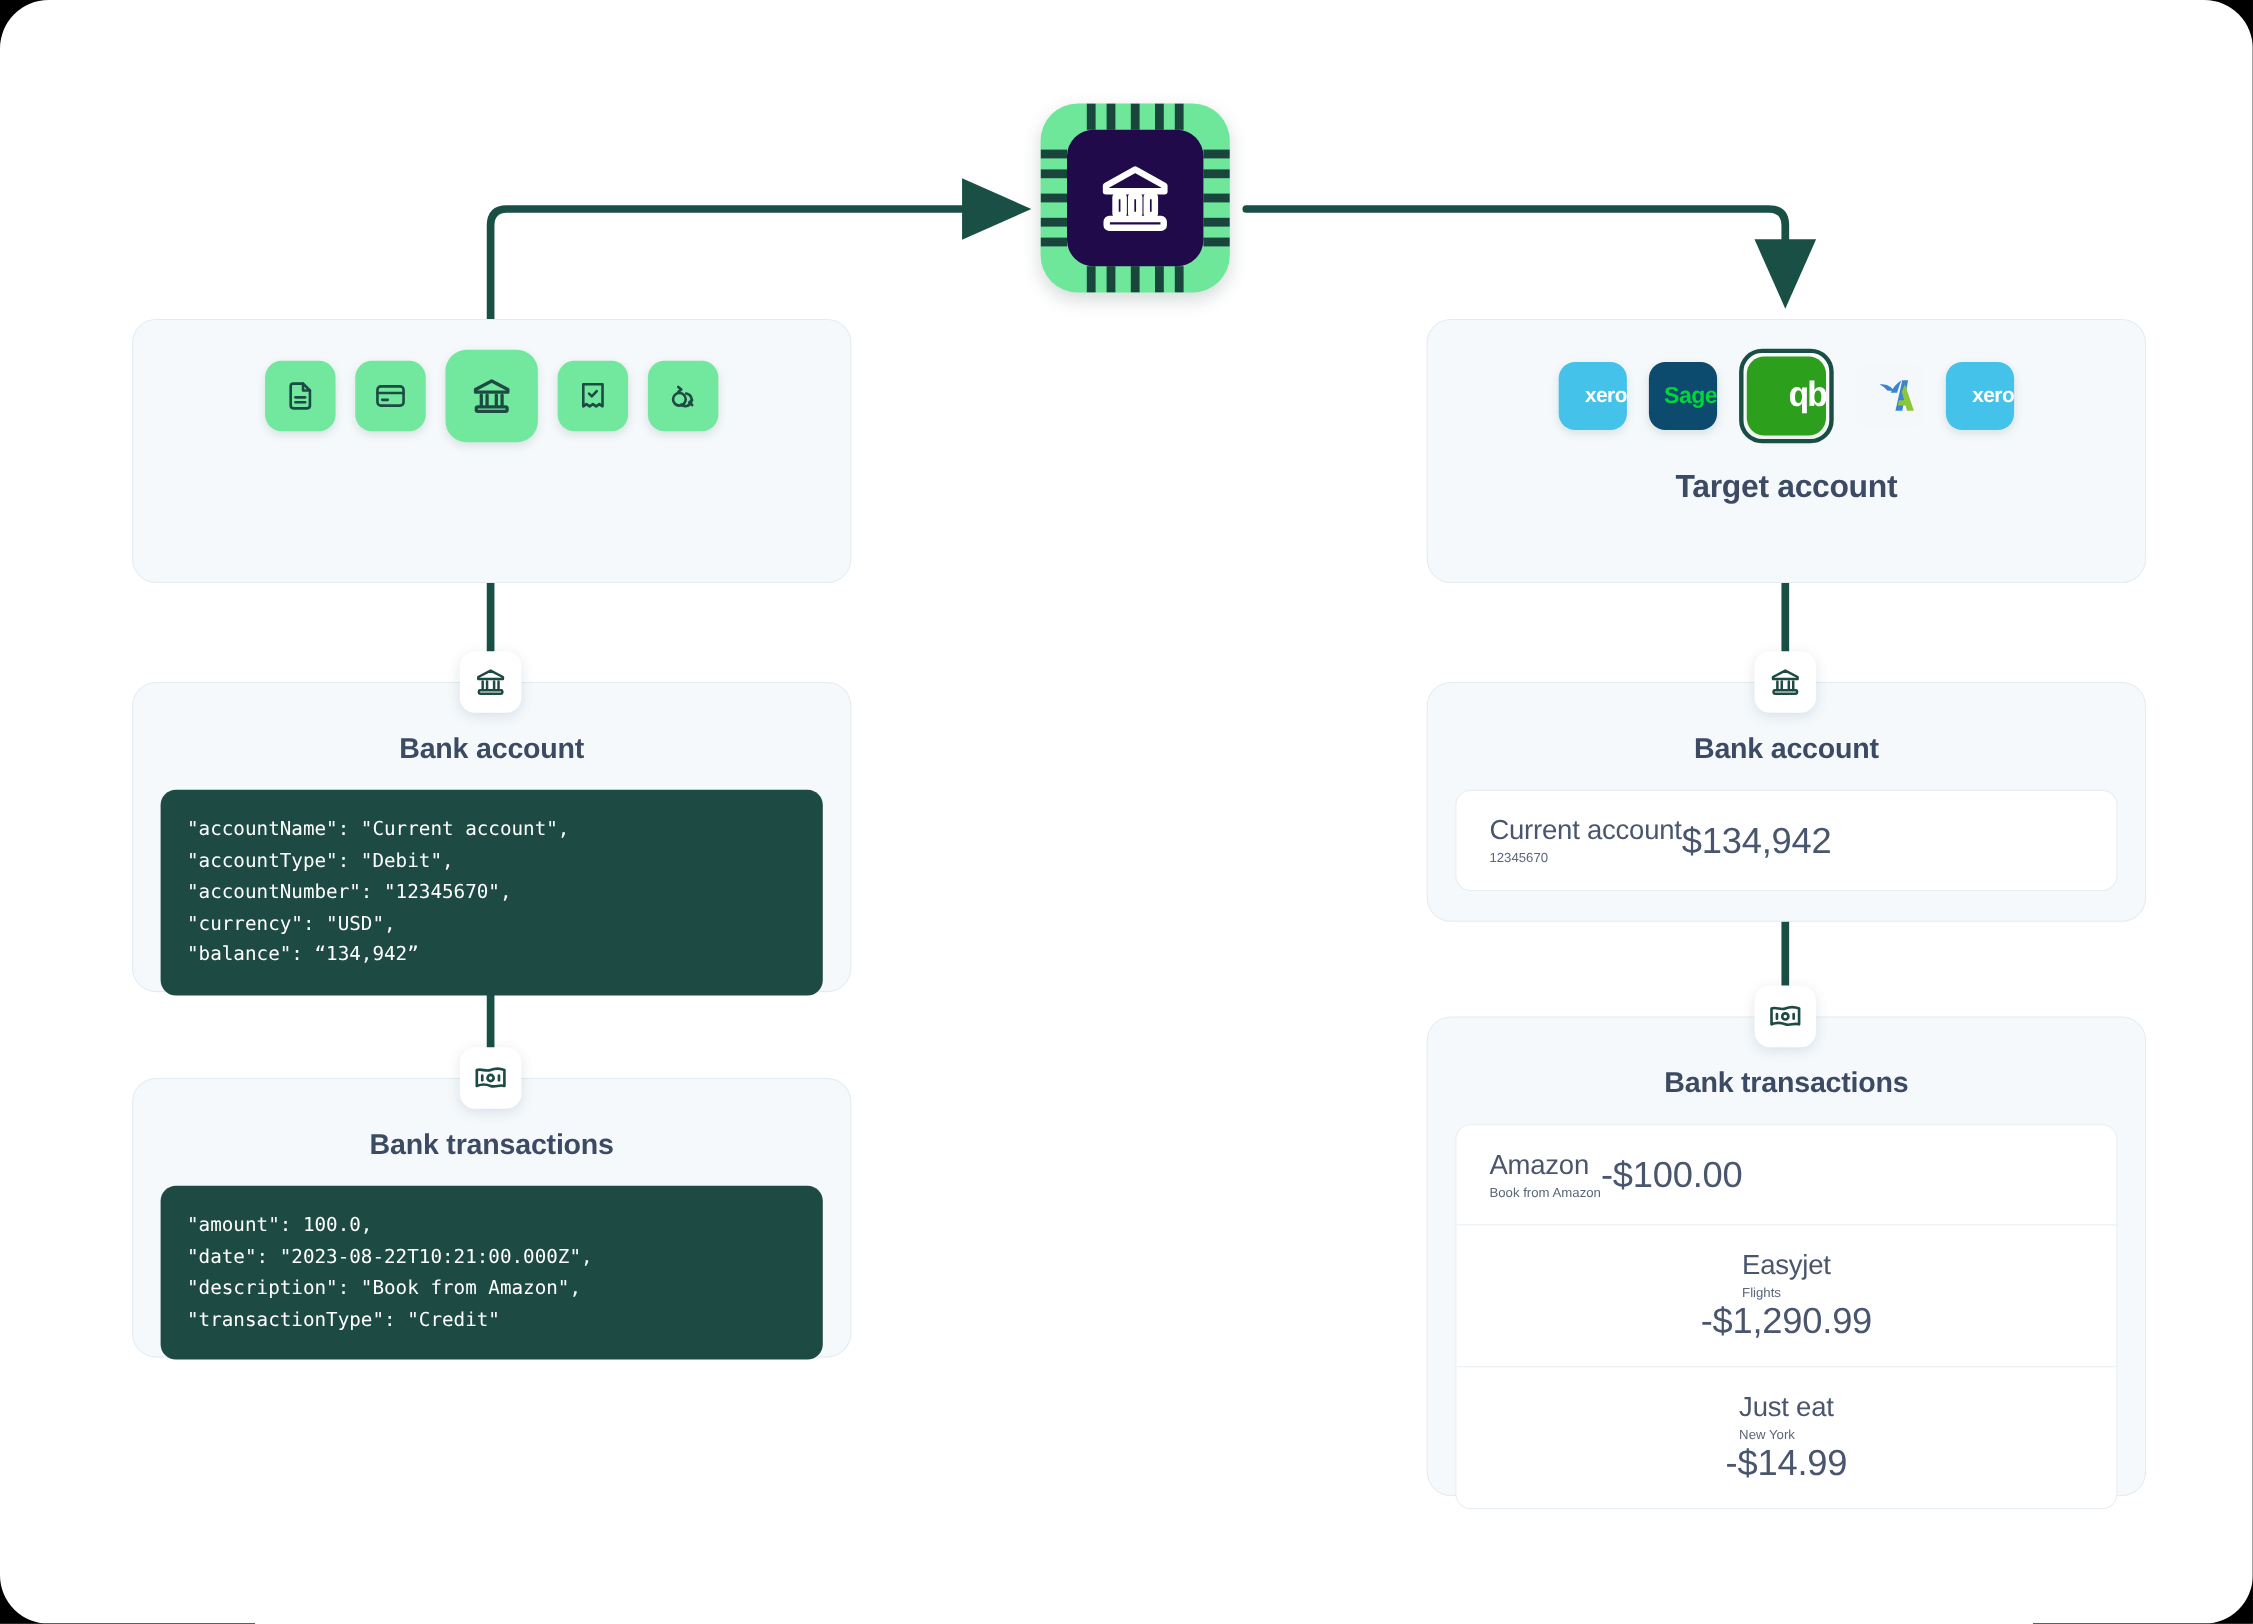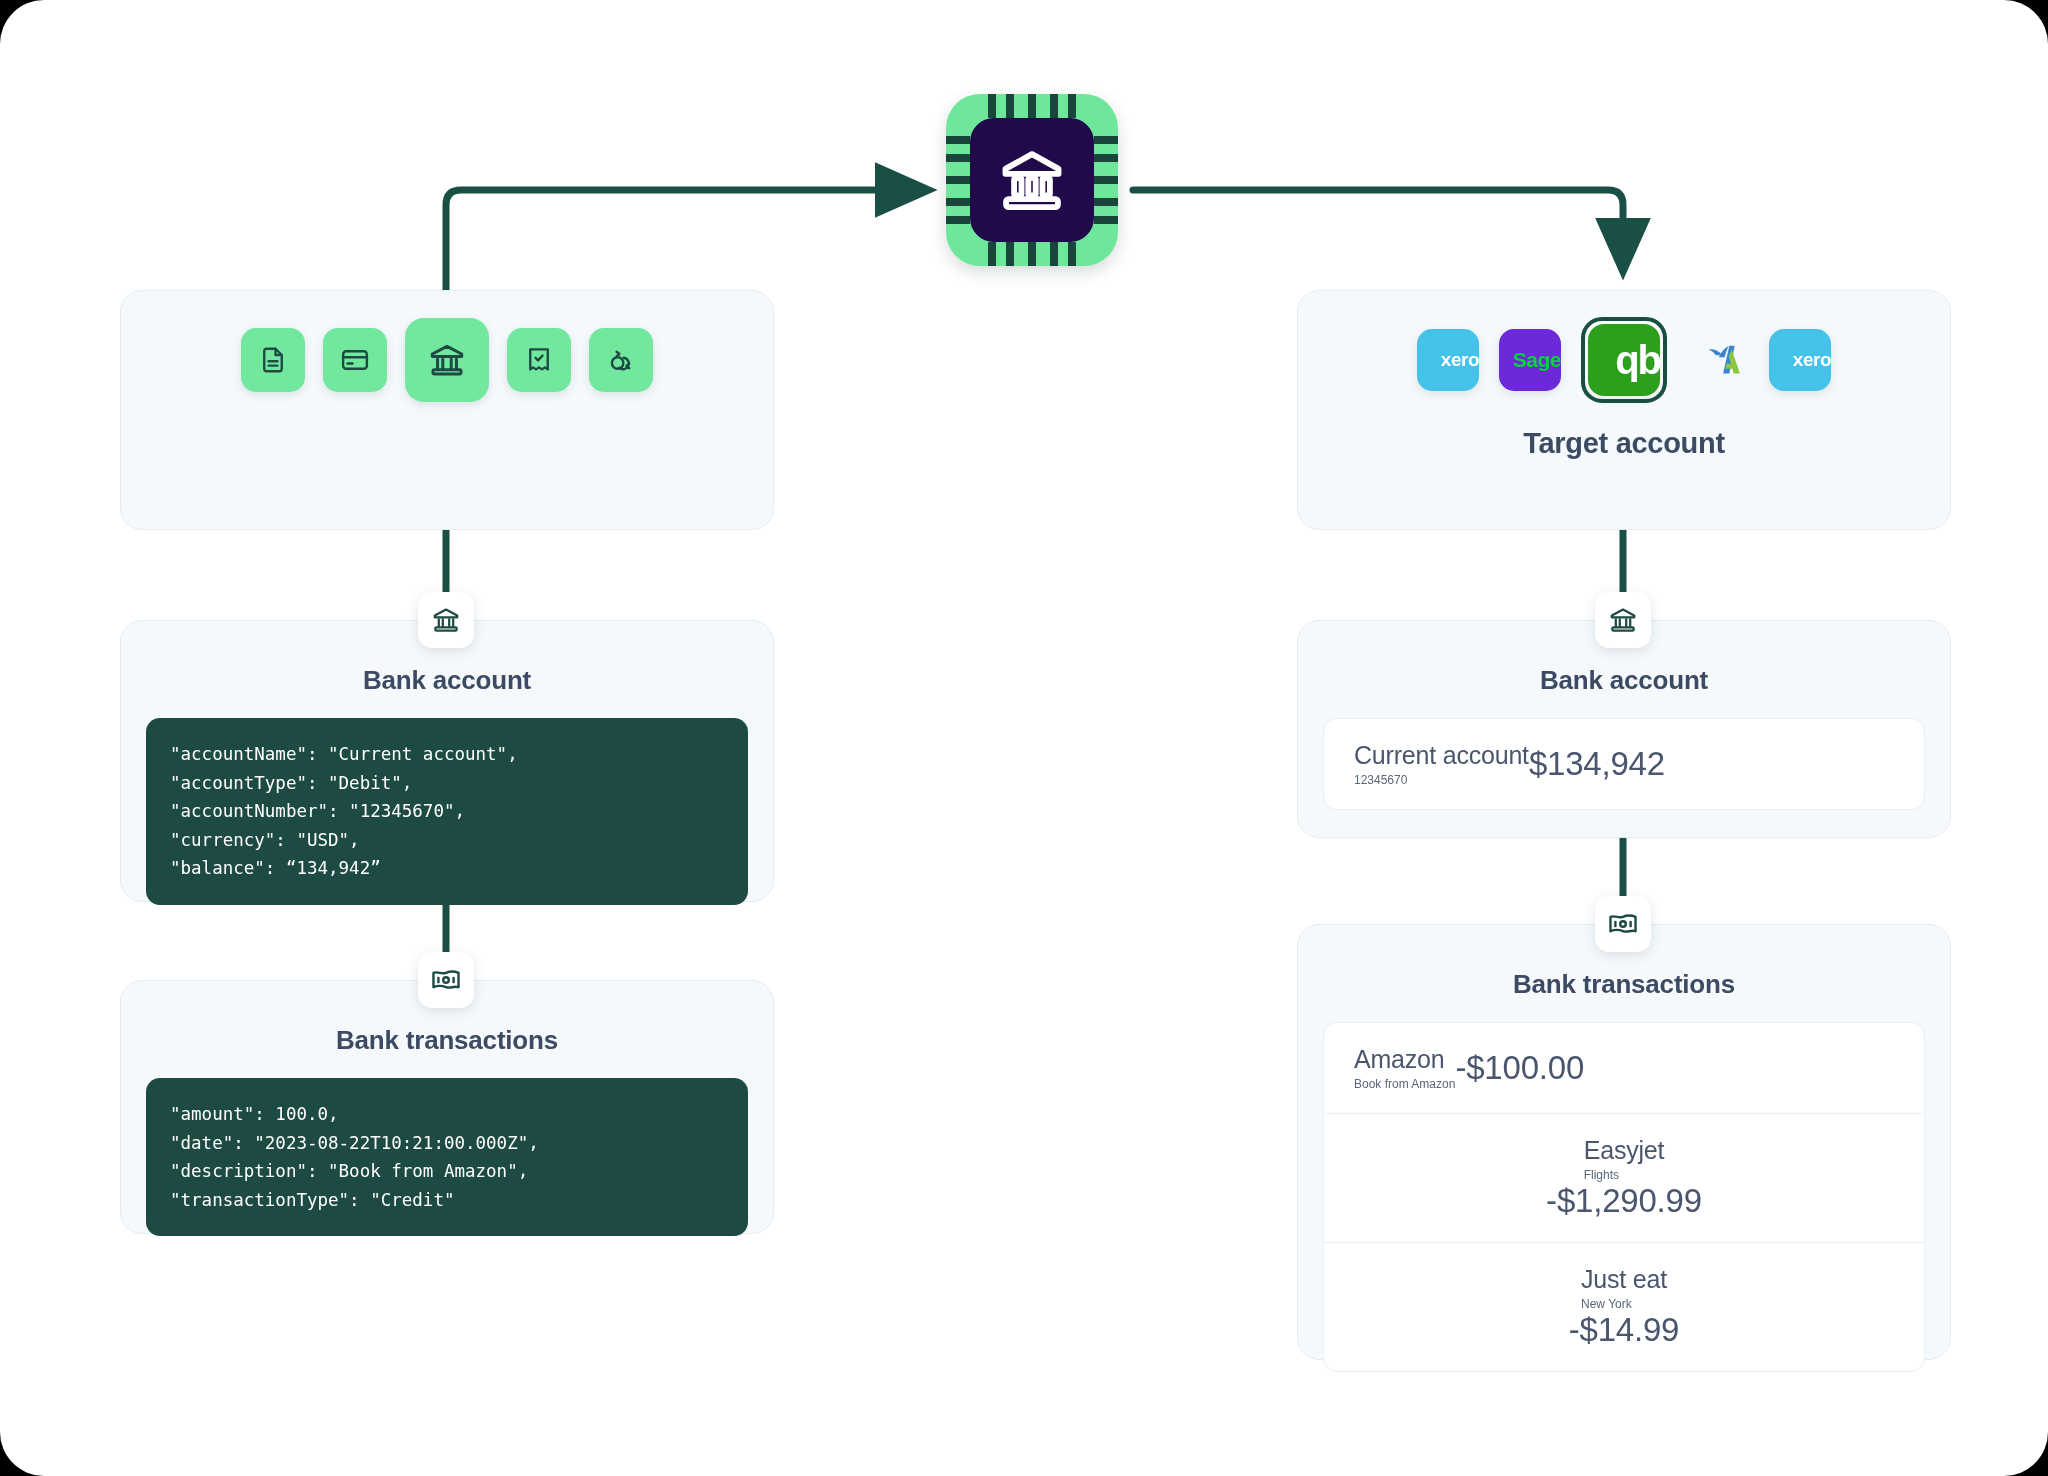--- a/index.html
+++ b/index.html
@@ -113,21 +113,21 @@
     width: 62px;
     height: 62px;
     border-radius: 15px;
     display: flex;
     align-items: center;
     justify-content: flex-end;
     overflow: hidden;
     box-shadow: 0 3px 8px rgba(30,70,60,.12);
   }
   .logo-xero { background: #45c2ea; }
-  .logo-sage { background: #6d28d9; }
+  .logo-sage { background: #0c4a6e; }
   .logo-free { background: #f4f8fb; box-shadow:none; }
   .logo-qb   { background: #2ca01c; }
   .qb-frame {
     width: 86px;
     height: 86px;
     border-radius: 21px;
     border: 4px solid #194f44;
     background: #ffffff;
     display: flex;
     align-items: center;
@@ -365,21 +365,21 @@
       <div class="logo-tile logo-xero">
         <span class="logo-text" style="color:#ffffff;">xero</span>
       </div>
 
       <div class="logo-tile logo-sage">
         <span class="logo-text" style="color:#00d639; font-size:21px;">Sage</span>
       </div>
 
       <div class="qb-frame">
         <div class="logo-tile logo-qb">
-          <span class="logo-text" style="color:#ffffff; font-size:40px; letter-spacing:-2px;">qb</span>
+          <span class="logo-text" style="color:#ffffff; font-size:32px; letter-spacing:-2px;font-family:Liberation Mono, monospace;">qb</span>
         </div>
       </div>
 
       <div class="logo-tile logo-free">
         <svg width="46" height="46" viewBox="0 0 48 48">
           <path d="M6 13 C12 12 17 15 20 19 L13.5 19 C11 16 9 14.5 6 13 Z" fill="#3b84cf"></path>
           <path d="M27 9 C22 12 18.5 16 16.5 21 L22.5 21 C24 16.5 25 12.5 27 9 Z" fill="#3b84cf"></path>
           <path d="M27.5 9 L21 38 L27.5 38 L33 9 Z" fill="#3b84cf"></path>
           <path d="M30 13 L38.5 38 L32 38 L27 20 Z" fill="#8cc63f"></path>
           <path d="M24.5 28 L34 28 L35.6 33 L23.2 33 Z" fill="#8cc63f"></path>

